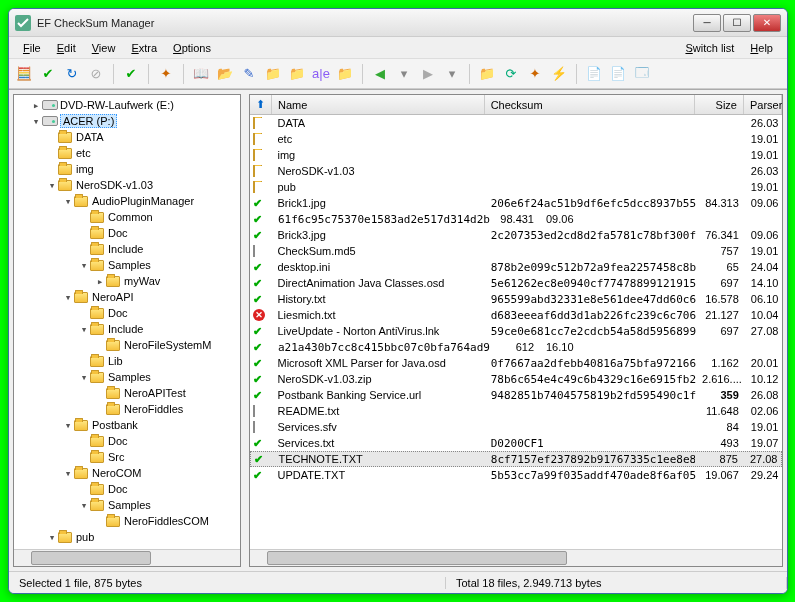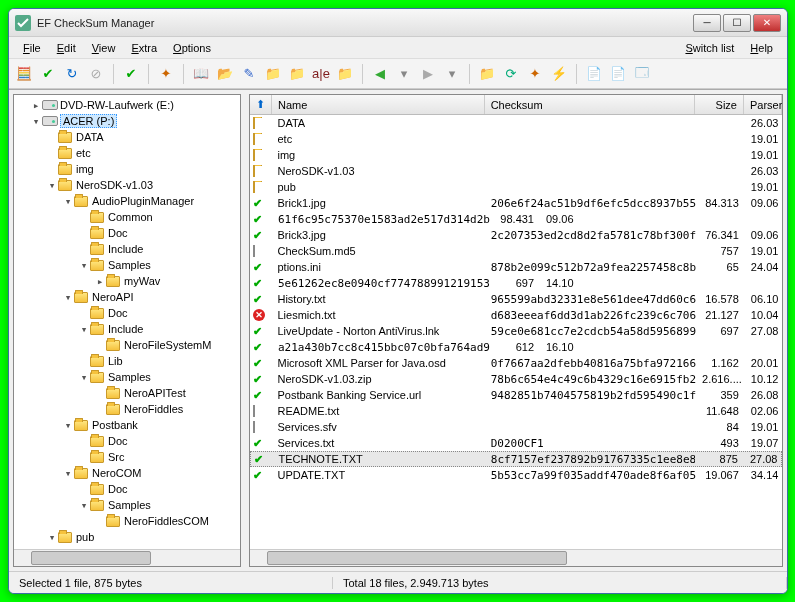--- a/index.html
+++ b/index.html
@@ -84,21 +84,21 @@
       <div class="tb-sep"></div>
       <div class="tb-btn" style="color: rgb(0, 170, 0); font-size: 13px;">✔</div>
       <div class="tb-sep"></div>
       <div class="tb-btn" style="color: rgb(204, 102, 0); font-size: 13px;">✦</div>
       <div class="tb-sep"></div>
       <div class="tb-btn" style="color: rgb(204, 153, 0); font-size: 13px;">📖</div>
       <div class="tb-btn" style="color: rgb(204, 153, 0); font-size: 13px;">📂</div>
       <div class="tb-btn" style="color: rgb(51, 102, 204); font-size: 13px;">✎</div>
       <div class="tb-btn" style="color: rgb(204, 153, 0); font-size: 13px;">📁</div>
       <div class="tb-btn" style="color: rgb(136, 170, 0); font-size: 13px;">📁</div>
-      <div class="tb-btn" style="color: #7f1d1d; font-size: 13px;">a|e</div>
+      <div class="tb-btn" style="color: #8b5cf6; font-size: 13px;">a|e</div>
       <div class="tb-btn" style="color: rgb(204, 153, 0); font-size: 13px;">📁</div>
       <div class="tb-sep"></div>
       <div class="tb-btn" style="color: rgb(51, 170, 51); font-size: 13px;">◀</div>
       <div class="tb-btn" style="color: rgb(136, 136, 136); font-size: 13px;">▾</div>
       <div class="tb-btn" style="color: rgb(170, 170, 170); font-size: 13px;">▶</div>
       <div class="tb-btn" style="color: rgb(136, 136, 136); font-size: 13px;">▾</div>
       <div class="tb-sep"></div>
       <div class="tb-btn" style="color: rgb(204, 153, 0); font-size: 13px;">📁</div>
       <div class="tb-btn" style="color: rgb(0, 170, 119); font-size: 13px;">⟳</div>
       <div class="tb-btn" style="color: rgb(204, 102, 0); font-size: 13px;">✦</div>
@@ -409,27 +409,28 @@
           </div>
           <div class="row">
             <div class="c" style="width: 22px; padding: 0px 3px;"><span class="file-icon"></span></div>
             <div class="c" style="width: 220px;">CheckSum.md5</div>
             <div class="c" style="width: 218px; font-family: Consolas, monospace;"></div>
             <div class="c size" style="width: 50px;">757</div>
             <div class="c" style="width: 38px;">19.01</div>
           </div>
           <div class="row">
             <div class="c" style="width: 22px; padding: 0px 3px;"><span class="check-icon">✔</span></div>
-            <div class="c" style="width: 220px;">ptions.ini</div>
+            <div class="c" style="width: 220px;">desktop.ini</div>
             <div class="c" style="width: 218px; font-family: Consolas, monospace;">878b2e099c512b72a9fea2257458c8b8</div>
             <div class="c size" style="width: 50px;">65</div>
             <div class="c" style="width: 38px;">24.04</div>
           </div>
           <div class="row">
             <div class="c" style="width: 22px; padding: 0px 3px;"><span class="check-icon">✔</span></div>
+            <div class="c" style="width: 220px;">DirectAnimation Java Classes.osd</div>
             <div class="c" style="width: 218px; font-family: Consolas, monospace;">5e61262ec8e0940cf774788991219153</div>
             <div class="c size" style="width: 50px;">697</div>
             <div class="c" style="width: 38px;">14.10</div>
           </div>
           <div class="row">
             <div class="c" style="width: 22px; padding: 0px 3px;"><span class="check-icon">✔</span></div>
             <div class="c" style="width: 220px;">History.txt</div>
             <div class="c" style="width: 218px; font-family: Consolas, monospace;">965599abd32331e8e561dee47dd60c62</div>
             <div class="c size" style="width: 50px;">16.578</div>
             <div class="c" style="width: 38px;">06.10</div>
@@ -467,21 +468,21 @@
             <div class="c" style="width: 22px; padding: 0px 3px;"><span class="check-icon">✔</span></div>
             <div class="c" style="width: 220px;">NeroSDK-v1.03.zip</div>
             <div class="c" style="width: 218px; font-family: Consolas, monospace;">78b6c654e4c49c6b4329c16e6915fb29</div>
             <div class="c size" style="width: 50px;">2.616....</div>
             <div class="c" style="width: 38px;">10.12</div>
           </div>
           <div class="row">
             <div class="c" style="width: 22px; padding: 0px 3px;"><span class="check-icon">✔</span></div>
             <div class="c" style="width: 220px;">Postbank Banking Service.url</div>
             <div class="c" style="width: 218px; font-family: Consolas, monospace;">9482851b7404575819b2fd595490c1fa</div>
-            <div class="c size" style="width: 50px;">359</div>
+            <div class="c size" style="width: 50px; font-weight: bold;">359</div>
             <div class="c" style="width: 38px;">26.08</div>
           </div>
           <div class="row">
             <div class="c" style="width: 22px; padding: 0px 3px;"><span class="file-icon"></span></div>
             <div class="c" style="width: 220px;">README.txt</div>
             <div class="c" style="width: 218px; font-family: Consolas, monospace;"></div>
             <div class="c size" style="width: 50px;">11.648</div>
             <div class="c" style="width: 38px;">02.06</div>
           </div>
           <div class="row">
@@ -503,26 +504,26 @@
             <div class="c" style="width: 220px;">TECHNOTE.TXT</div>
             <div class="c" style="width: 218px; font-family: Consolas, monospace;">8cf7157ef237892b91767335c1ee8e88</div>
             <div class="c size" style="width: 50px;">875</div>
             <div class="c" style="width: 38px;">27.08</div>
           </div>
           <div class="row">
             <div class="c" style="width: 22px; padding: 0px 3px;"><span class="check-icon">✔</span></div>
             <div class="c" style="width: 220px;">UPDATE.TXT</div>
             <div class="c" style="width: 218px; font-family: Consolas, monospace;">5b53cc7a99f035addf470ade8f6af05c</div>
             <div class="c size" style="width: 50px;">19.067</div>
-            <div class="c" style="width: 38px;">34.14</div>
+            <div class="c" style="width: 38px;">29.24</div>
           </div>
         </div>
       <div class="scroll-h">
           <div class="thumb" style="left:17px;width:300px"></div>
         </div>
     </div>
   </div>
 
   <div class="statusbar">
-    <div class="seg" style="width:324px">Selected 1 file, 875 bytes</div>
+    <div class="seg" style="width:437px">Selected 1 file, 875 bytes</div>
     <div class="seg" style="flex:1">Total 18 files, 2.949.713 bytes</div>
   </div>
 </div>
 
 </body></html>

